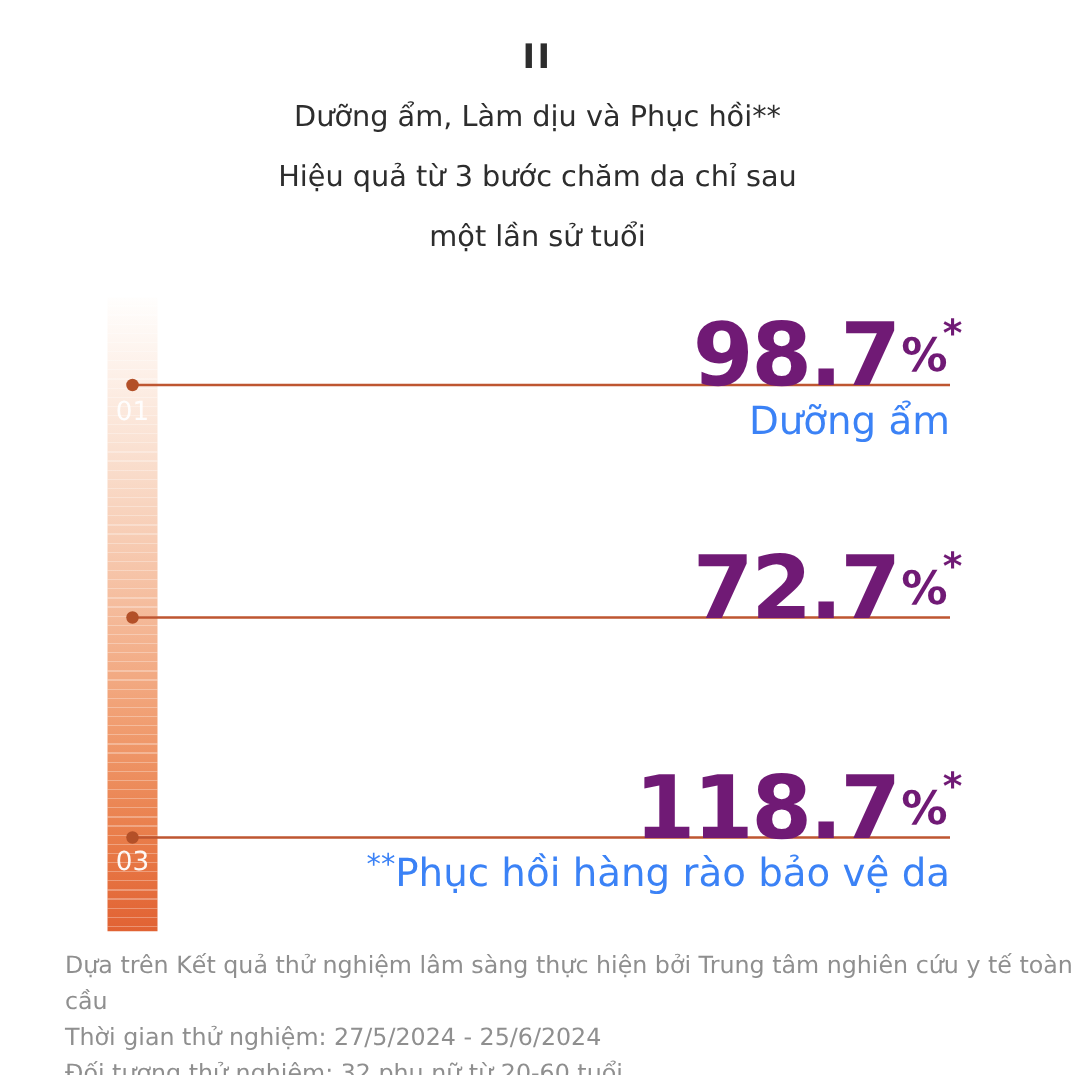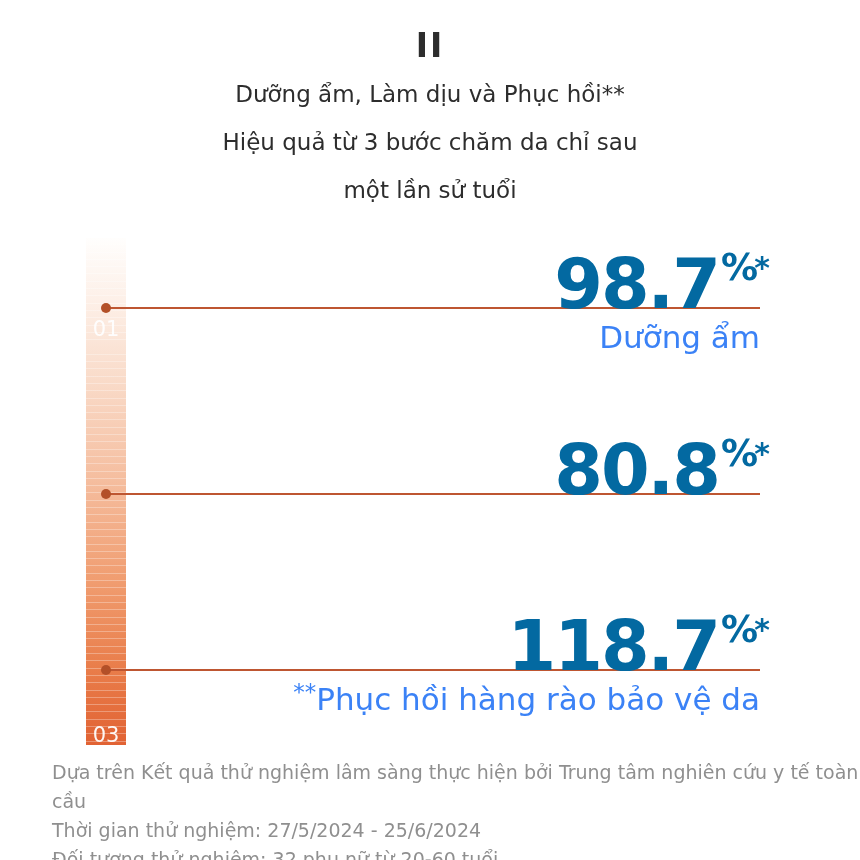--- a/index.html
+++ b/index.html
@@ -19,21 +19,21 @@
   
   .header {
     position: absolute;
     top: 22px;
     left: 0;
     width: 860px;
     text-align: center;
     color: #2d2d2d;
   }
   .section-number {
-    font-size: 33px;
+    font-size: 27px;
     line-height: 48px;
     font-weight: 600;
     letter-spacing: 2px;
   }
   .title-line {
     font-size: 23px;
     line-height: 48px;
     font-weight: 400;
   }
 
@@ -64,21 +64,21 @@
     left: 0;
     width: 100%;
     text-align: center;
     color: #ffffff;
     font-size: 21px;
     line-height: 1;
     opacity: 0.95;
   }
   .step-1 { top: 81px; }
   .step-2 { top: 259px; margin-left: 33px; }
-  .step-3 { top: 441px; margin-top: 46px; }
+  .step-3 { top: 441px; }
 
   
   .hline {
     position: absolute;
     left: 106px;
     width: 654px;
     height: 2px;
     background: #be5631;
   }
   .dot {
@@ -86,22 +86,22 @@
     left: 101px;
     width: 10px;
     height: 10px;
     border-radius: 50%;
     background: #b35028;
   }
   .stat {
     position: absolute;
     right: 102px;
     display: flex;
-    align-items: flex-start;
-    color: #0369a1;
+    align-items: center;
+    color: #701a75;
     font-weight: bold;
     line-height: 1;
     white-space: nowrap;
   }
   .stat .num { font-size: 70px; letter-spacing: -2px; }
   .stat .pct { font-size: 37px; margin-left: 2px; }
   .stat .ast {
     position: absolute;
     top: 4px;
     right: -12px;
@@ -173,21 +173,21 @@
     <span class="pct">%</span>
     <span class="ast">*</span>
   </div>
   <div class="stat-label lab-1">
     <span class="label-prefix"></span><span>Dưỡng ẩm</span>
   </div>
 
   <div class="hline line-2"></div>
   <div class="dot dotr-2"></div>
   <div class="stat stat-2">
-    <span class="num">80.8</span>
+    <span class="num">72.7</span>
     <span class="pct">%</span>
     <span class="ast">*</span>
   </div>
 
   <div class="hline line-3"></div>
   <div class="dot dotr-3"></div>
   <div class="stat stat-3">
     <span class="num">118.7</span>
     <span class="pct">%</span>
     <span class="ast">*</span>

